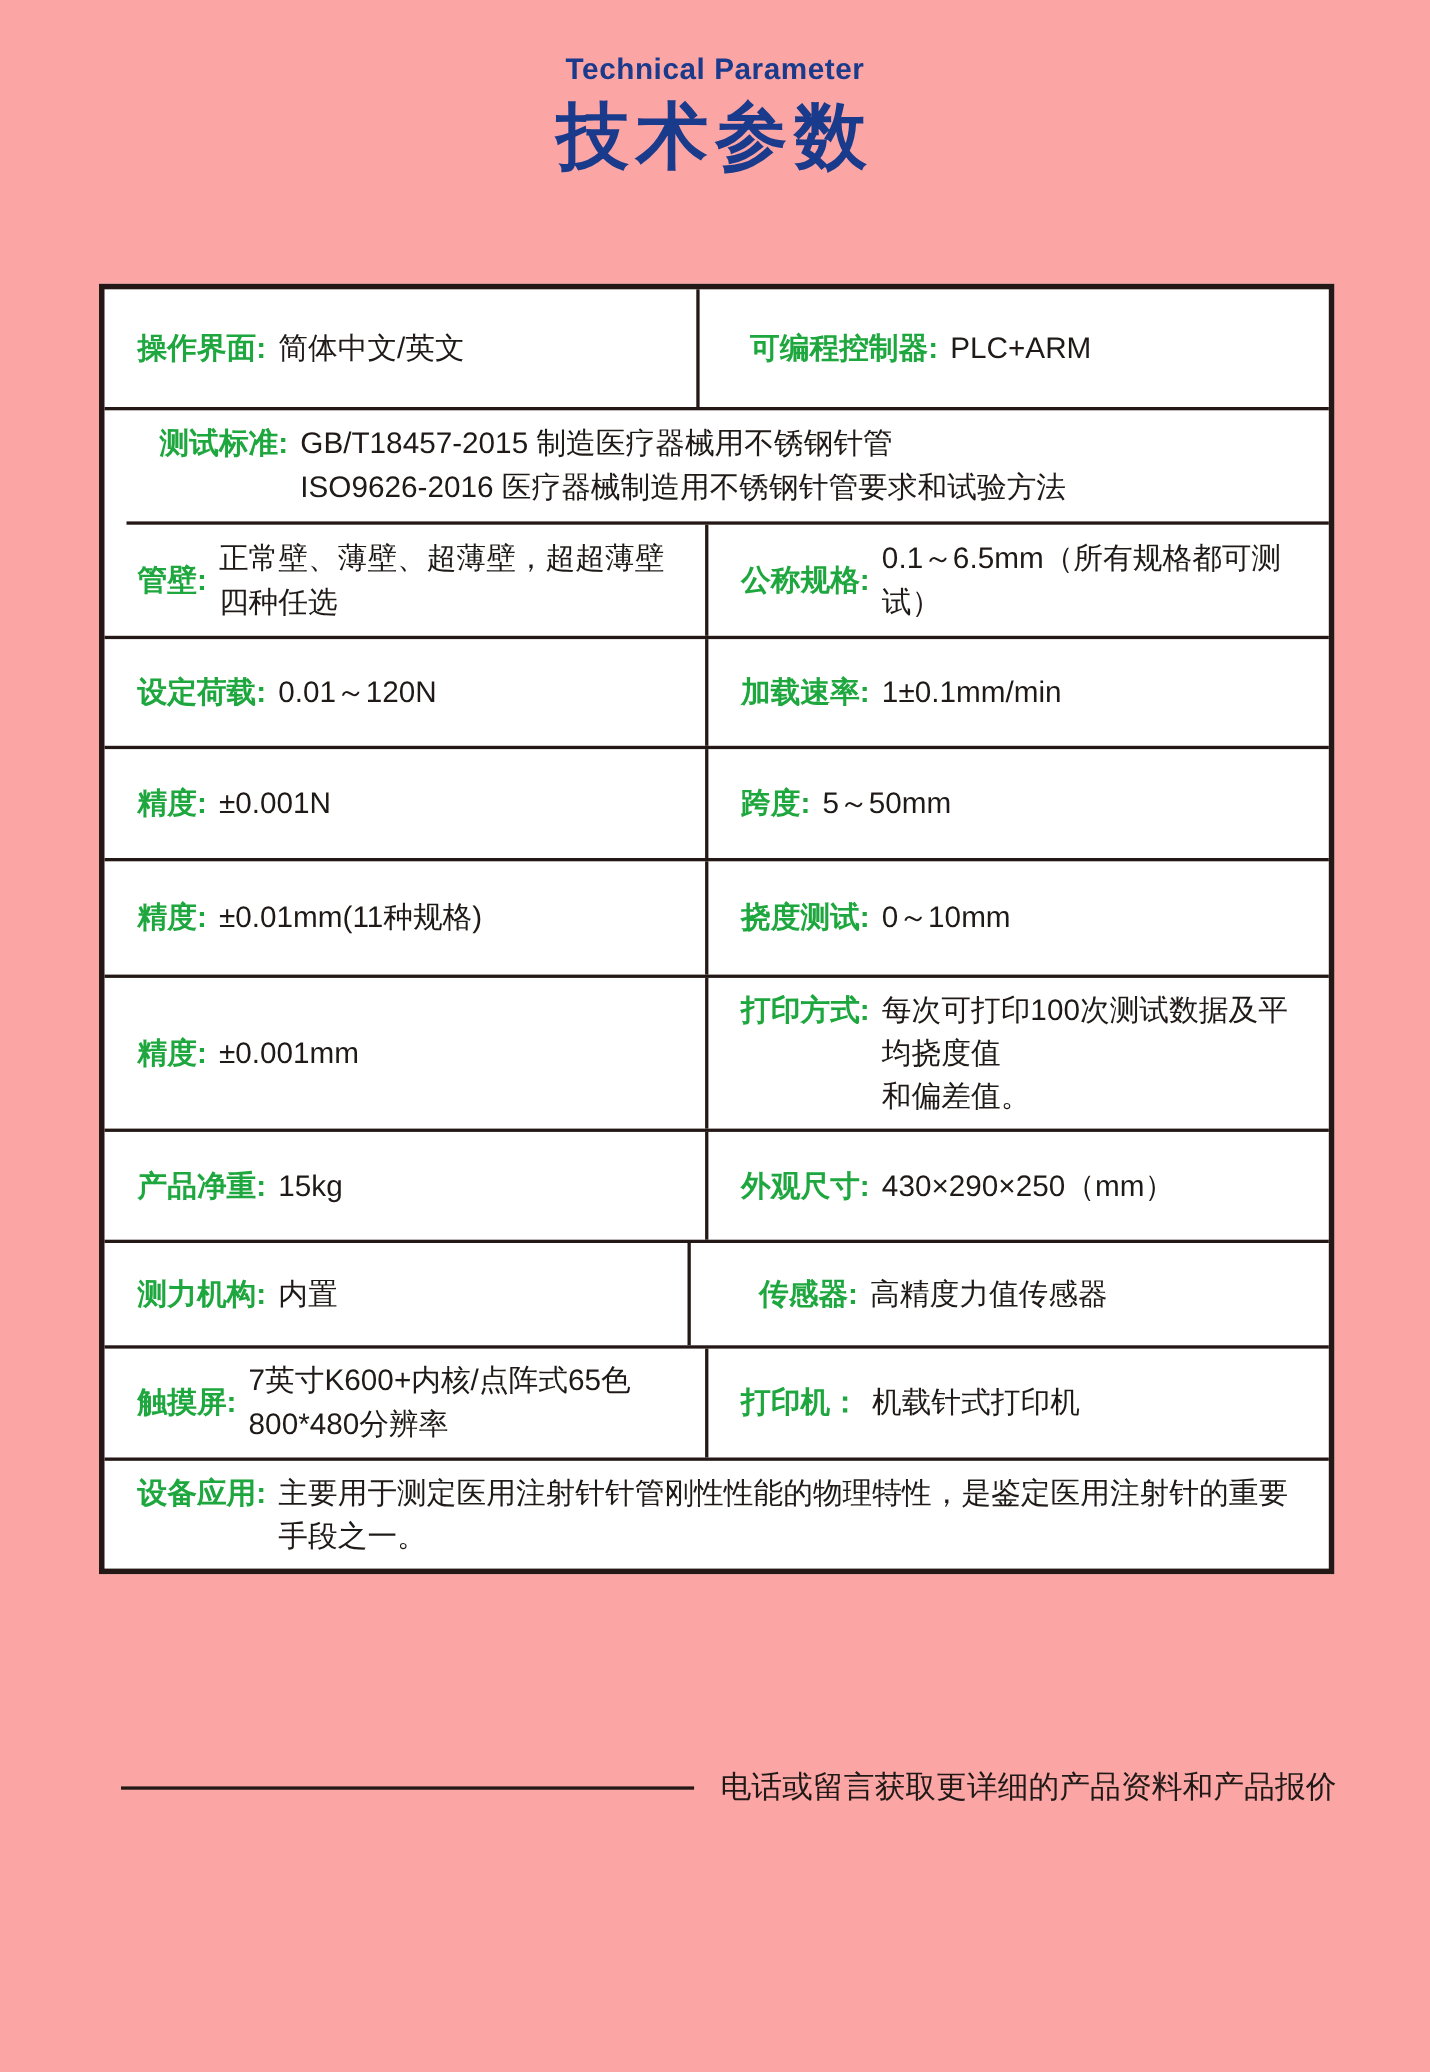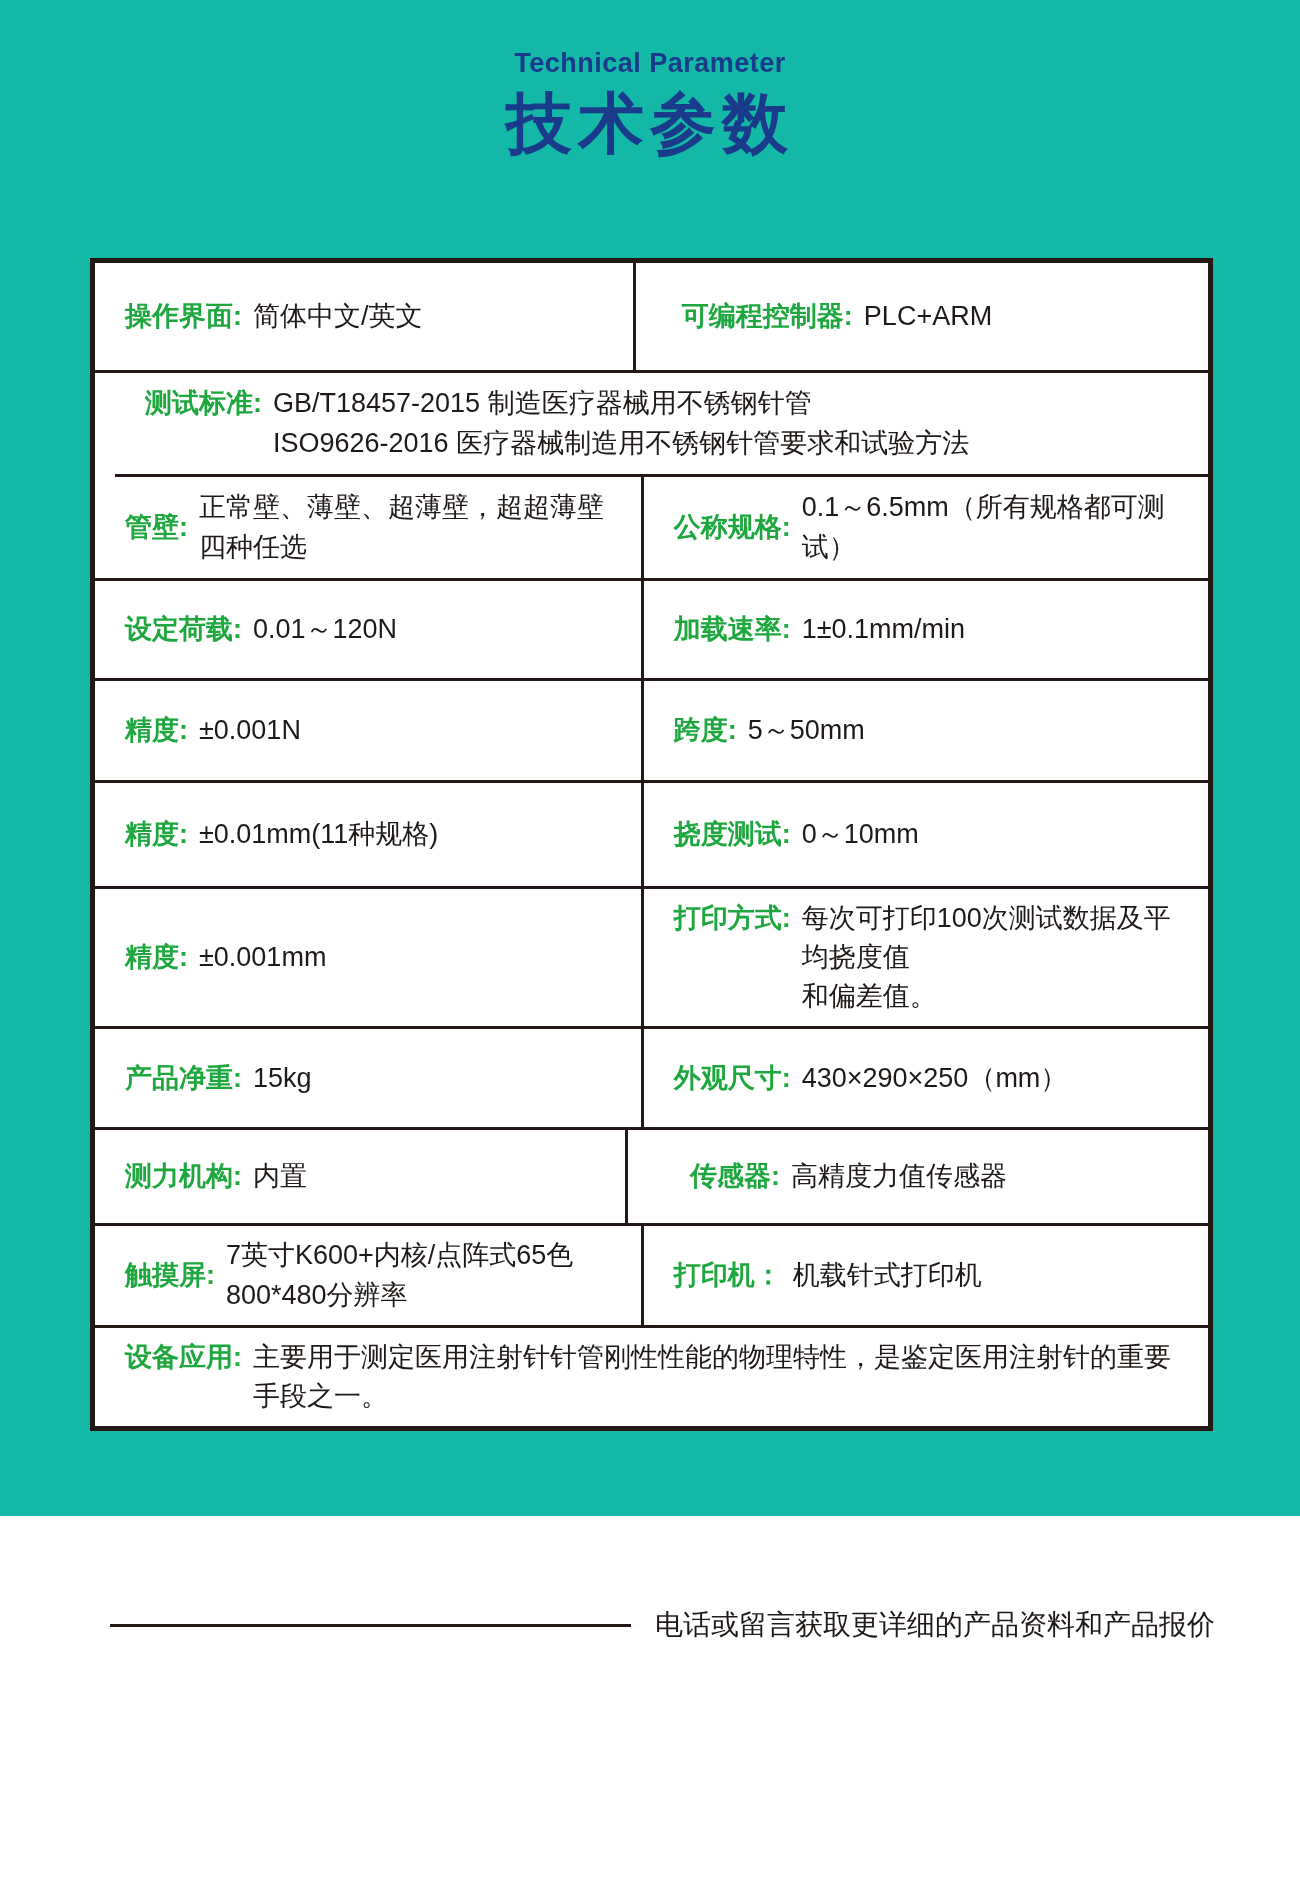--- a/index.html
+++ b/index.html
@@ -5,21 +5,21 @@
   * { margin: 0; padding: 0; box-sizing: border-box; }
   html, body { background: #ffffff; }
   body {
     width: 1300px;
     height: 1884px;
     font-family: "Liberation Sans", "DejaVu Sans", sans-serif;
     color: #1f1a17;
     overflow: hidden;
     position: relative;
   }
-  .page { width: 1300px; height: 1516px; background: #14b8a6; }
+  .page { width: 1300px; height: 1884px; background: #fca5a5; }
 
   
   .header { padding-top: 48px; text-align: center; }
   .subtitle {
     font-size: 27px;
     font-weight: bold;
     color: #1a3a8c;
     letter-spacing: 0.5px;
   }
   .title {

